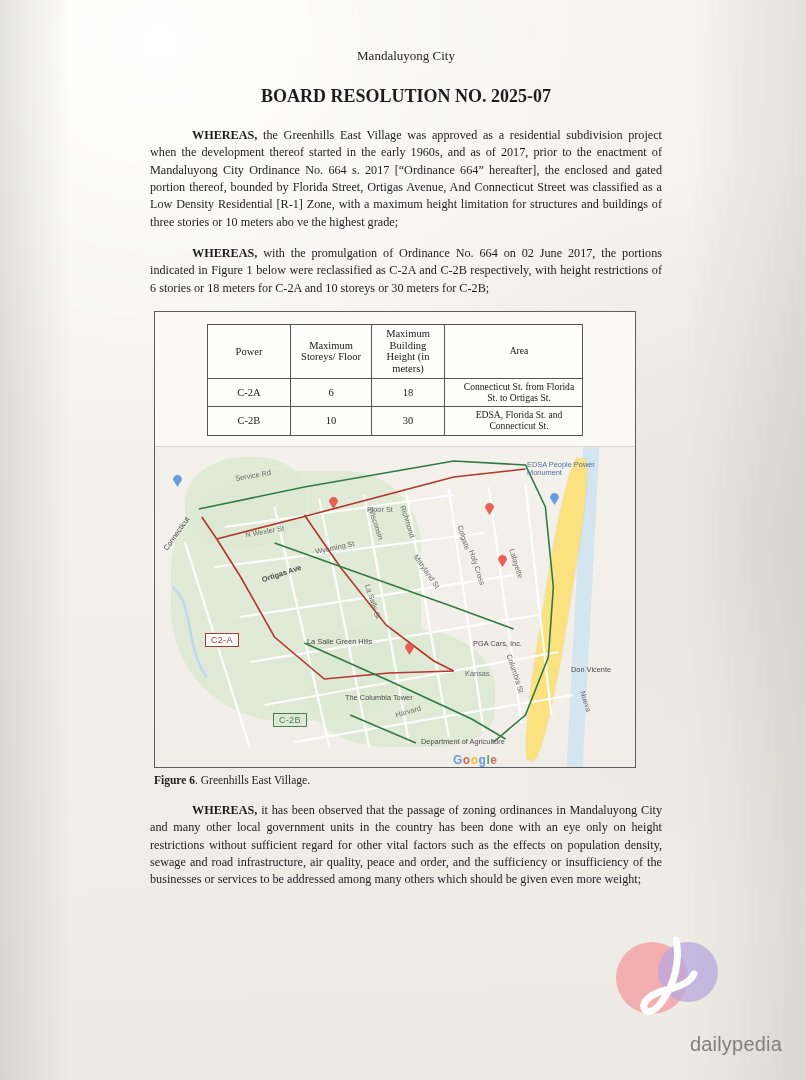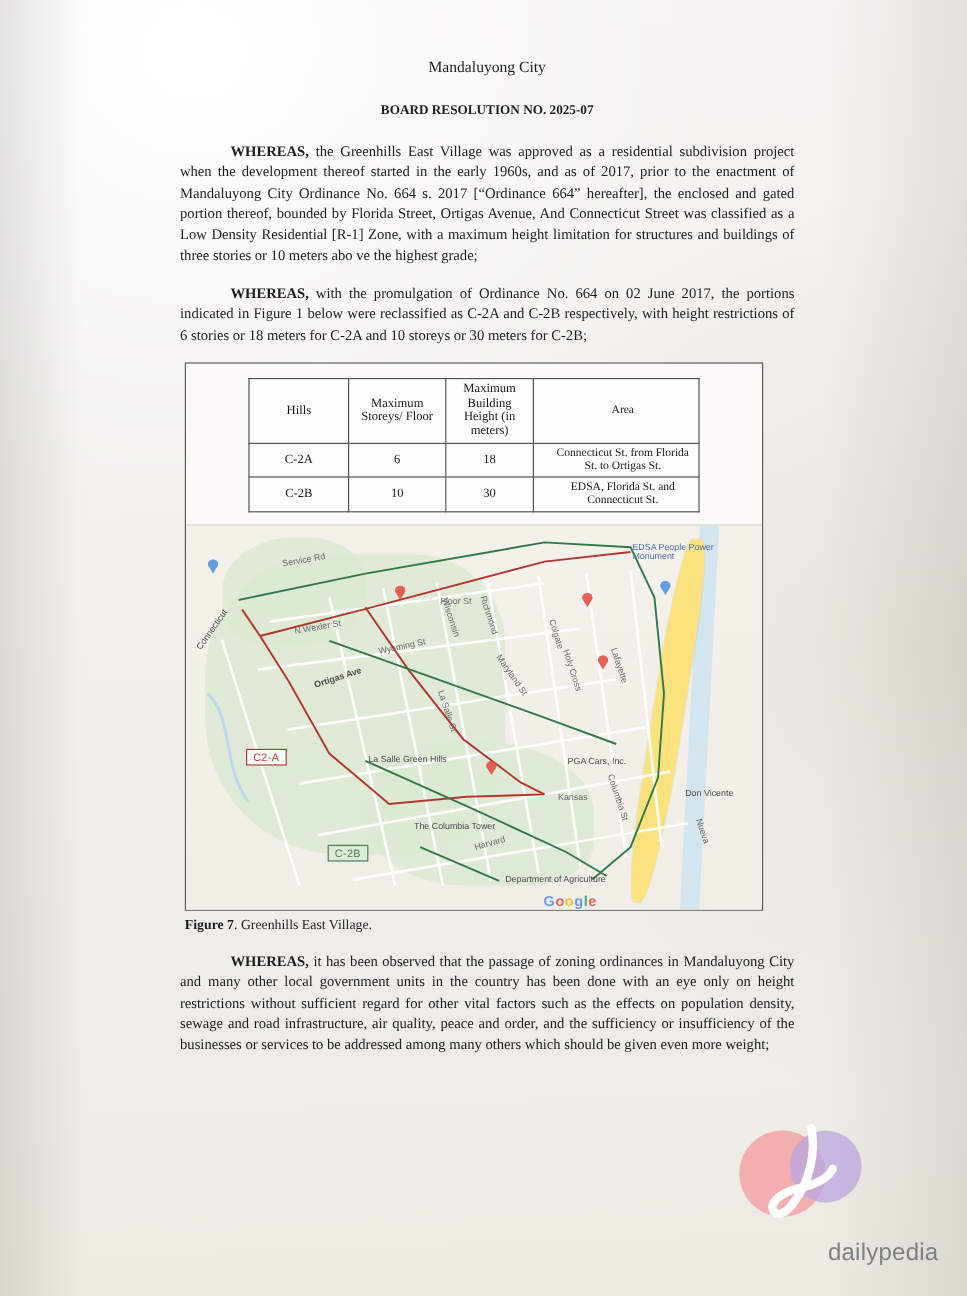--- a/index.html
+++ b/index.html
@@ -56,21 +56,21 @@
     margin: 0 0 6px 0;
   }
   .city {
     text-align: center;
     font-size: 13px;
     margin: 0 0 22px 0;
   }
   .res-no {
     text-align: center;
     font-weight: bold;
-    font-size: 11px;
+    font-size: 18px;
     margin: 0 0 20px 0;
   }
 
   p.body {
     font-size: 12.2px;
     line-height: 1.42;
     text-align: justify;
     margin: 0 0 14px 0;
     text-indent: 42px;
   }
@@ -245,21 +245,21 @@
 
     <p class="body"><span class="lead">WHEREAS,</span><span> the Greenhills East Village was approved as a residential subdivision project when the development thereof started in the early 1960s, and as of 2017, prior to the enactment of Mandaluyong City Ordinance No. 664 s. 2017 [“Ordinance 664” hereafter], the enclosed and gated portion thereof, bounded by Florida Street, Ortigas Avenue, And Connecticut Street was classified as a Low Density Residential [R-1] Zone, with a maximum height limitation for structures and buildings of three stories or 10 meters abo ve the highest grade;</span></p>
 
     <p class="body"><span class="lead">WHEREAS,</span><span> with the promulgation of Ordinance No. 664 on 02 June 2017, the portions indicated in Figure 1 below were reclassified as C-2A and C-2B respectively, with height restrictions of 6 stories or 18 meters for C-2A and 10 storeys or 30 meters for C-2B;</span></p>
 
     <div class="figure-box">
 
       <table class="zoning">
         <thead>
           <tr>
-            <th class="c-zone">Hills</th>
+            <th class="c-zone">Power</th>
             <th class="c-storey">Maximum Storeys/ Floor</th>
             <th class="c-height">Maximum Building Height (in meters)</th>
             <th class="c-area">Area</th>
           </tr>
         </thead>
         <tbody>
           <tr>
             <td>C-2A</td>
             <td>6</td>
             <td>18</td>
@@ -350,21 +350,21 @@
         <div class="map-label dark" style="left:416px; top:218px;">Don Vicente</div>
         <div class="map-label dark" style="left:266px; top:290px;">Department of Agriculture</div>
 
         <div class="zone-tag" style="left:50px; top:186px;">C2-A</div>
         <div class="zone-tag green" style="left:118px; top:266px;">C-2B</div>
 
         <div class="google-wm"><span>G</span><span>o</span><span>o</span><span>g</span><span>l</span><span>e</span></div>
       </div>
     </div>
 
-    <div class="fig-caption"><b>Figure 7</b><span>. Greenhills East Village.</span></div>
+    <div class="fig-caption"><b>Figure 6</b><span>. Greenhills East Village.</span></div>
 
     <p class="body"><span class="lead">WHEREAS,</span><span> it has been observed that the passage of zoning ordinances in Mandaluyong City and many other local government units in the country has been done with an eye only on height restrictions without sufficient regard for other vital factors such as the effects on population density, sewage and road infrastructure, air quality, peace and order, and the sufficiency or insufficiency of the businesses or services to be addressed among many others which should be given even more weight;</span></p>
 
 
   </div>
 
   <div class="watermark">
     <svg class="wm-logo" viewBox="0 0 112 92">
       <circle cx="38" cy="46" r="36" fill="#f3a3a6" opacity="0.85"></circle>
       <circle cx="74" cy="40" r="30" fill="#b9a7e0" opacity="0.75"></circle>

